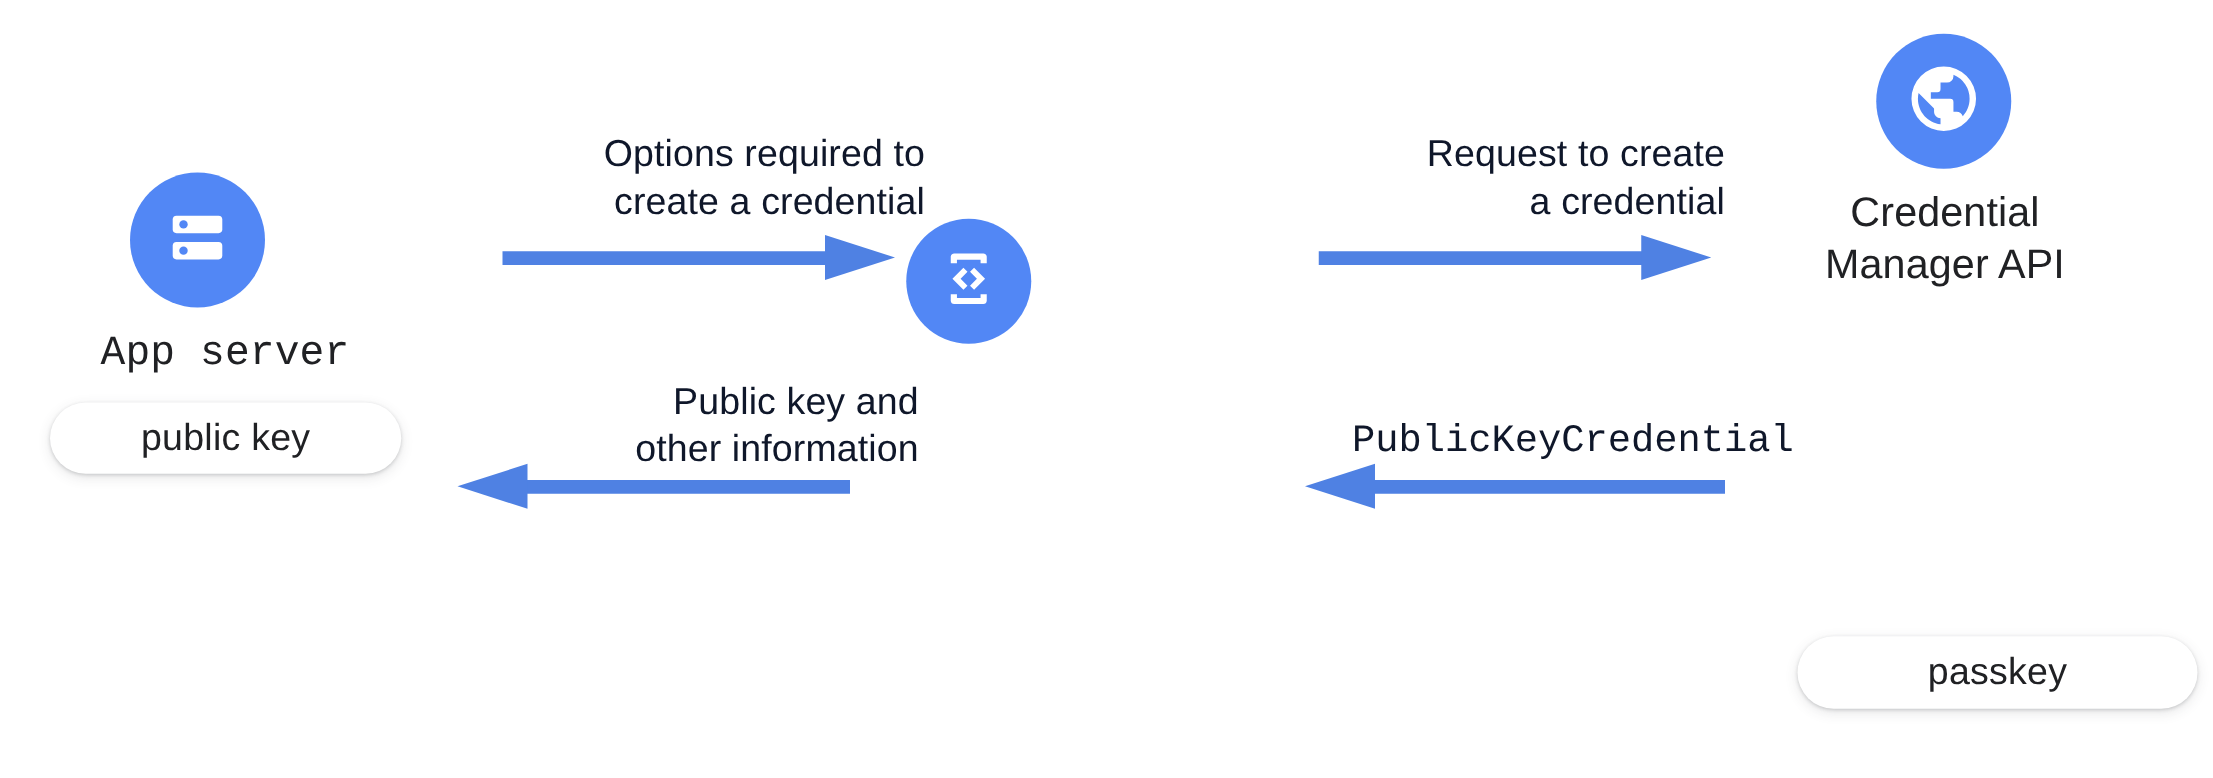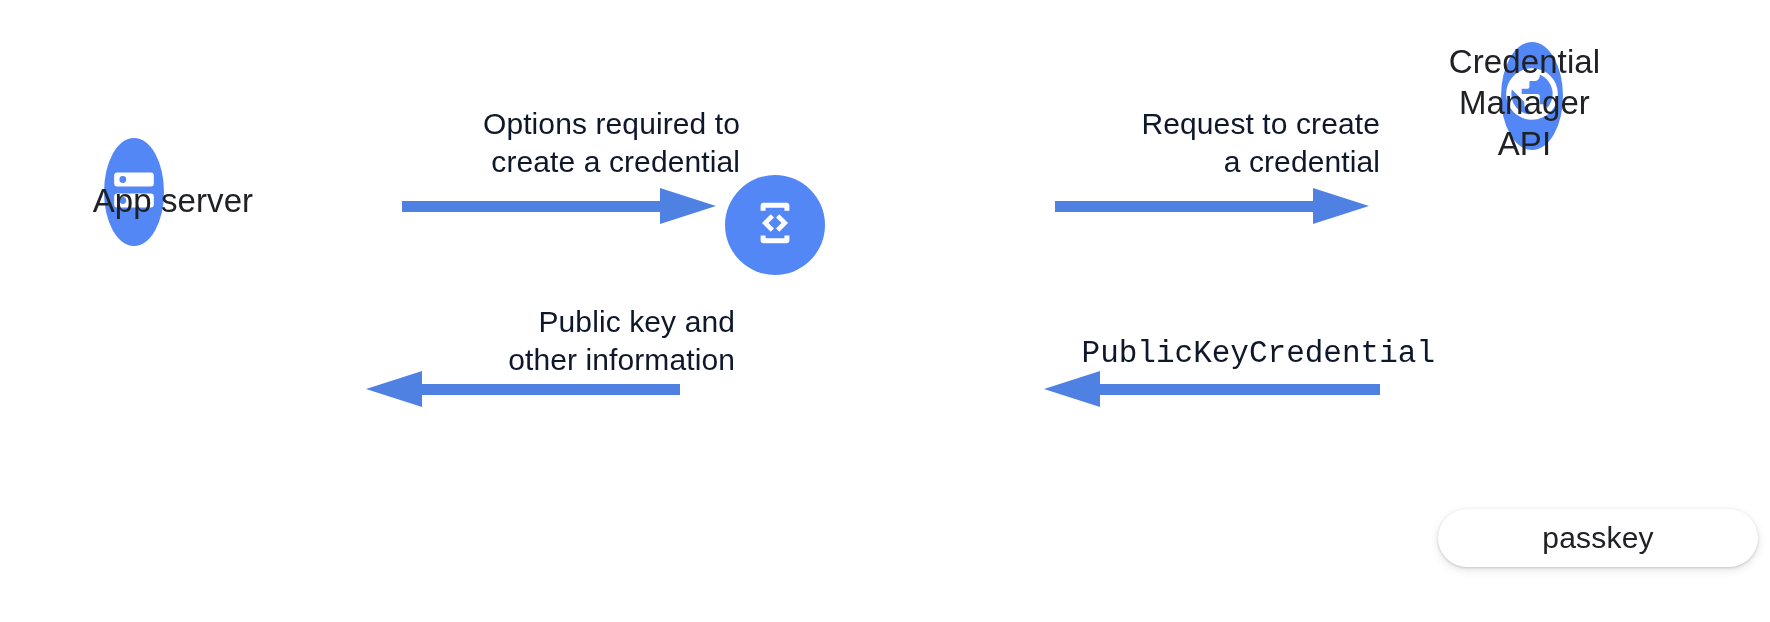--- a/index.html
+++ b/index.html
@@ -15,22 +15,22 @@
     width: 1770px;
     height: 622px;
     background: #ffffff;
     overflow: hidden;
   }
 
   
   .node {
     position: absolute;
     display: flex;
-    flex-direction: row;
-    align-items: center;
+    flex-direction: column;
+    align-items: flex-start;
   }
   .circle {
     border-radius: 50%;
     background: var(--brand, #5287f5);
     display: flex;
     align-items: center;
     justify-content: center;
   }
   .node-label {
     color: #202124;
@@ -77,34 +77,37 @@
     font-family: "Liberation Mono", "DejaVu Sans Mono", monospace;
     font-size: 31px;
     letter-spacing: 0px;
   }
 </style>
 </head>
 <body>
 
 <div id="stage">
 
-  <div class="node" style="left:104px; top:138px; width:152px;">
+  <div class="node" style="left:104px; top:138px; width:152px;font-family:Liberation Mono, monospace;">
     <div class="circle" style="width:108px; height:108px;">
       <span>
         <svg width="56" height="56" viewBox="0 0 24 24" aria-hidden="true">
           <rect x="3.5" y="4.5" width="17" height="6" rx="1.3" fill="#ffffff"></rect>
           <circle cx="7.2" cy="7.5" r="1.45" fill="#5287f5"></circle>
           <rect x="3.5" y="13.5" width="17" height="6" rx="1.3" fill="#ffffff"></rect>
           <circle cx="7.2" cy="16.5" r="1.45" fill="#5287f5"></circle>
         </svg>
       </span>
     </div>
     <div class="node-label" style="margin-top:16px; width:300px; margin-left:-74px;">App server</div>
   </div>
 
+  <div class="pill" style="left:40px; top:322px; width:281px; height:57px;">
+    <span>public key</span>
+  </div>
 
   <div class="node" style="left:725px; top:175px; width:110px;">
     <div class="circle" style="width:100px; height:100px;">
       <span>
         <svg width="54" height="54" viewBox="0 0 24 24" aria-hidden="true">
           <path fill="#ffffff" d="M6.8 3h10.4c.66 0 1.2.54 1.2 1.2v2.3h-2.2V5.2H7.8v1.3H5.6V4.2C5.6 3.54 6.14 3 6.8 3z"></path>
           <path fill="#ffffff" d="M5.6 17.5h2.2v1.3h8.4v-1.3h2.2v2.3c0 .66-.54 1.2-1.2 1.2H6.8c-.66 0-1.2-.54-1.2-1.2v-2.3z"></path>
           <path fill="#ffffff" d="M10.1 8.1 6.2 12l3.9 3.9 1.45-1.45L9.1 12l2.45-2.45z"></path>
           <path fill="#ffffff" d="M13.9 8.1 17.8 12l-3.9 3.9-1.45-1.45L14.9 12l-2.45-2.45z"></path>
         </svg>

